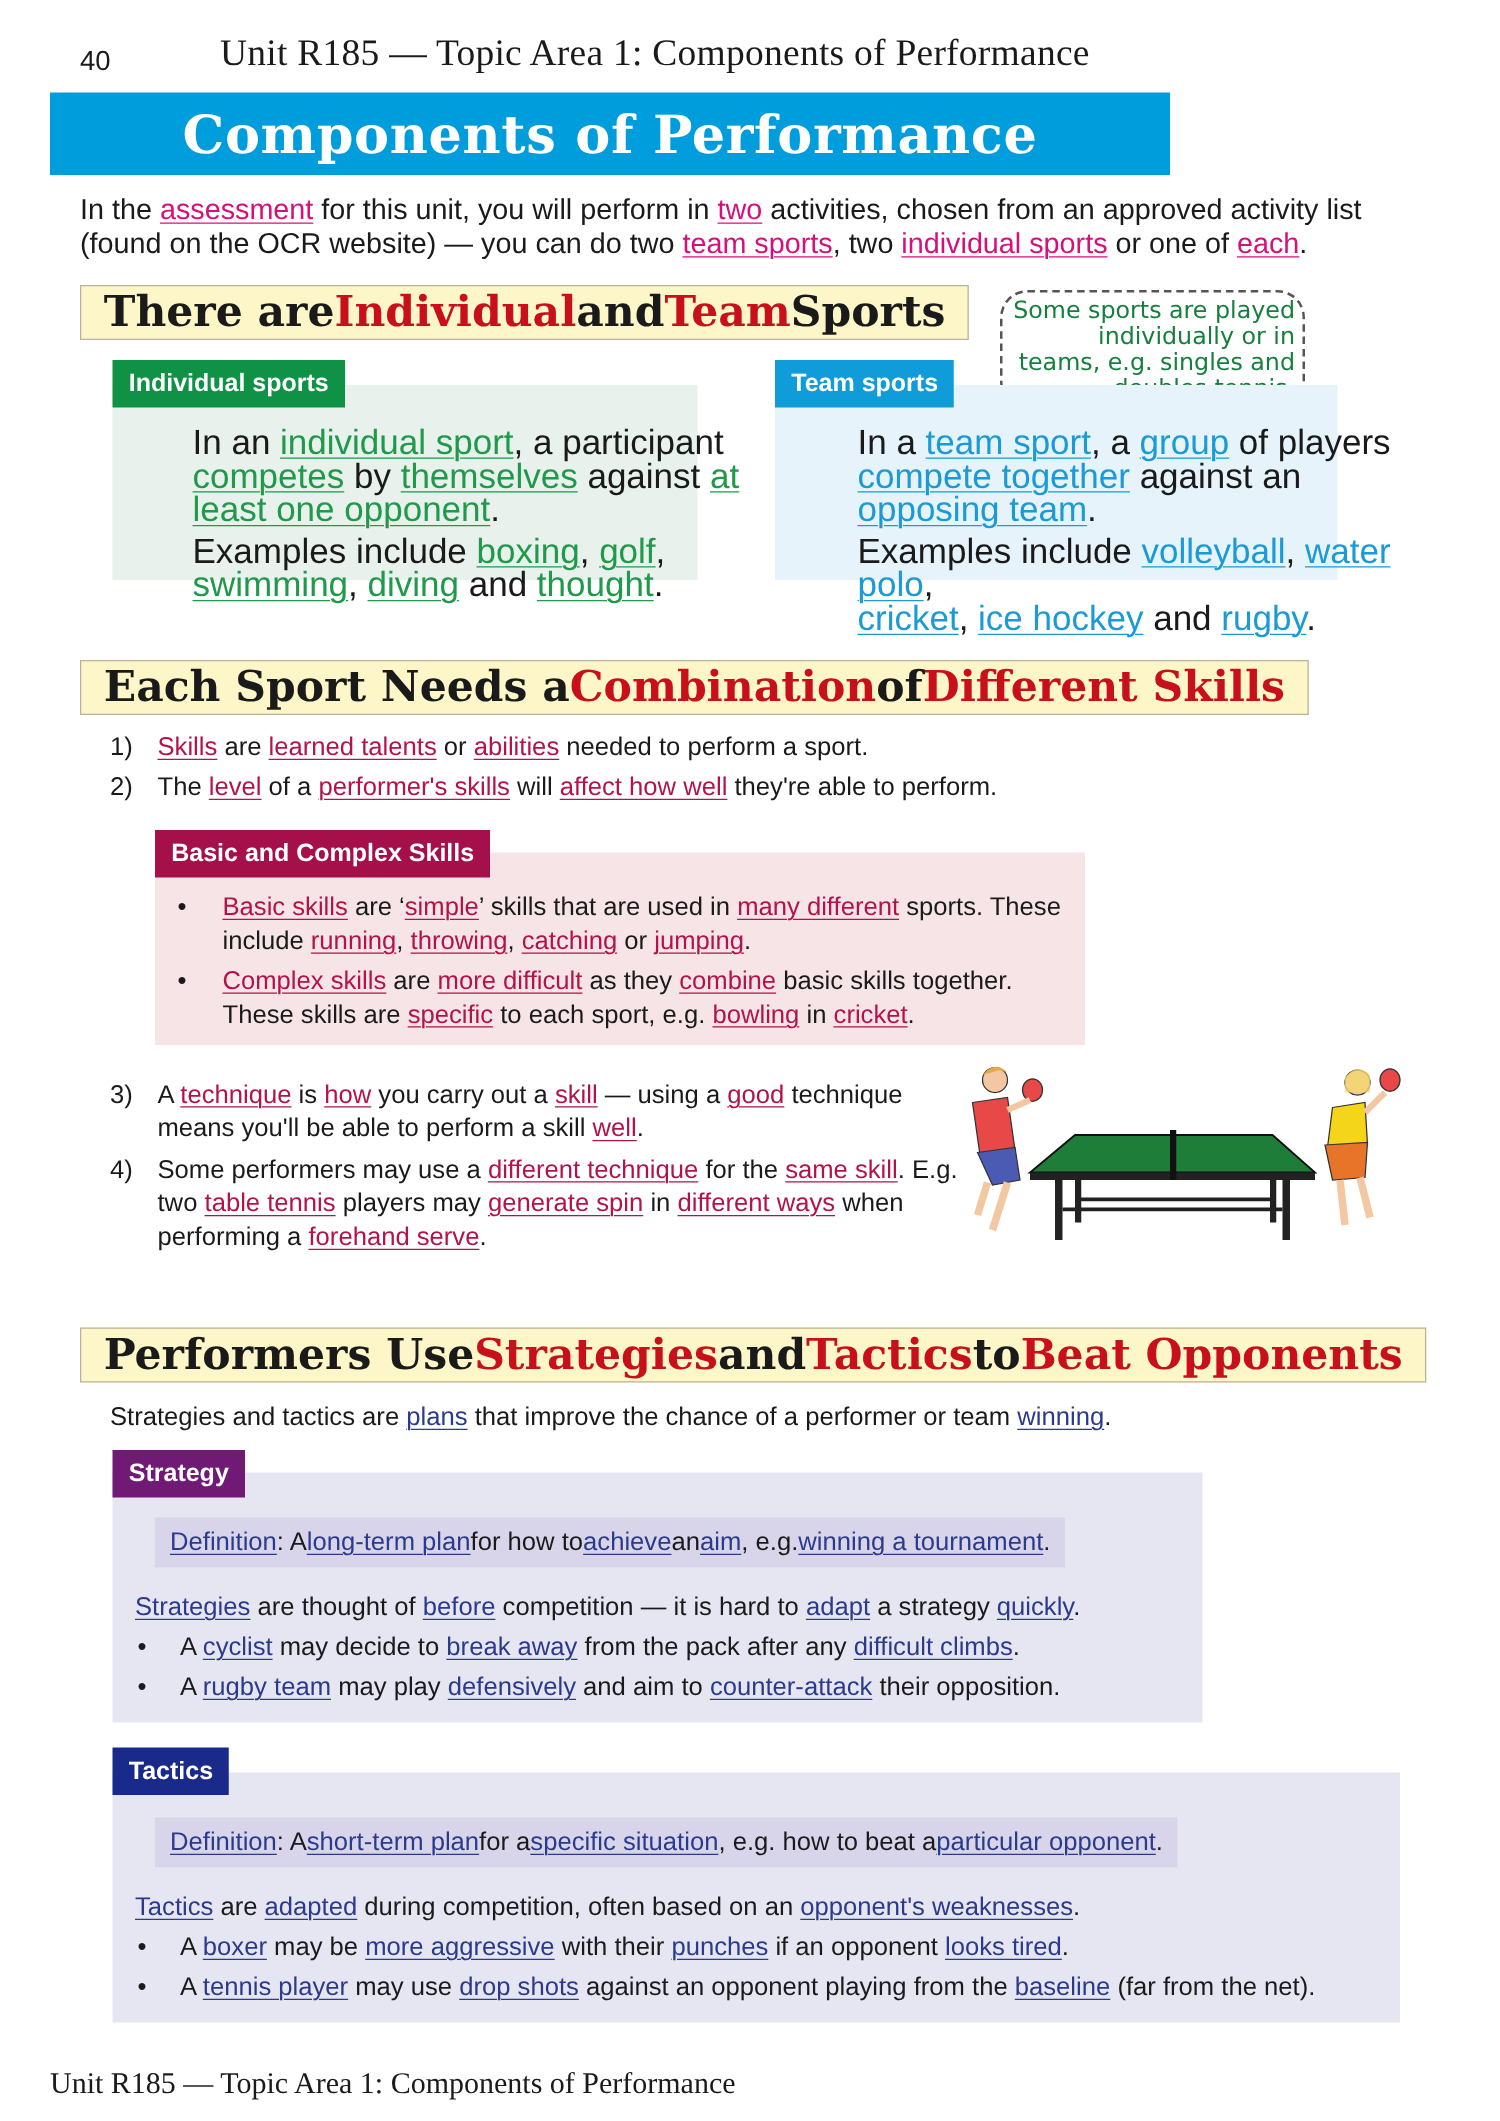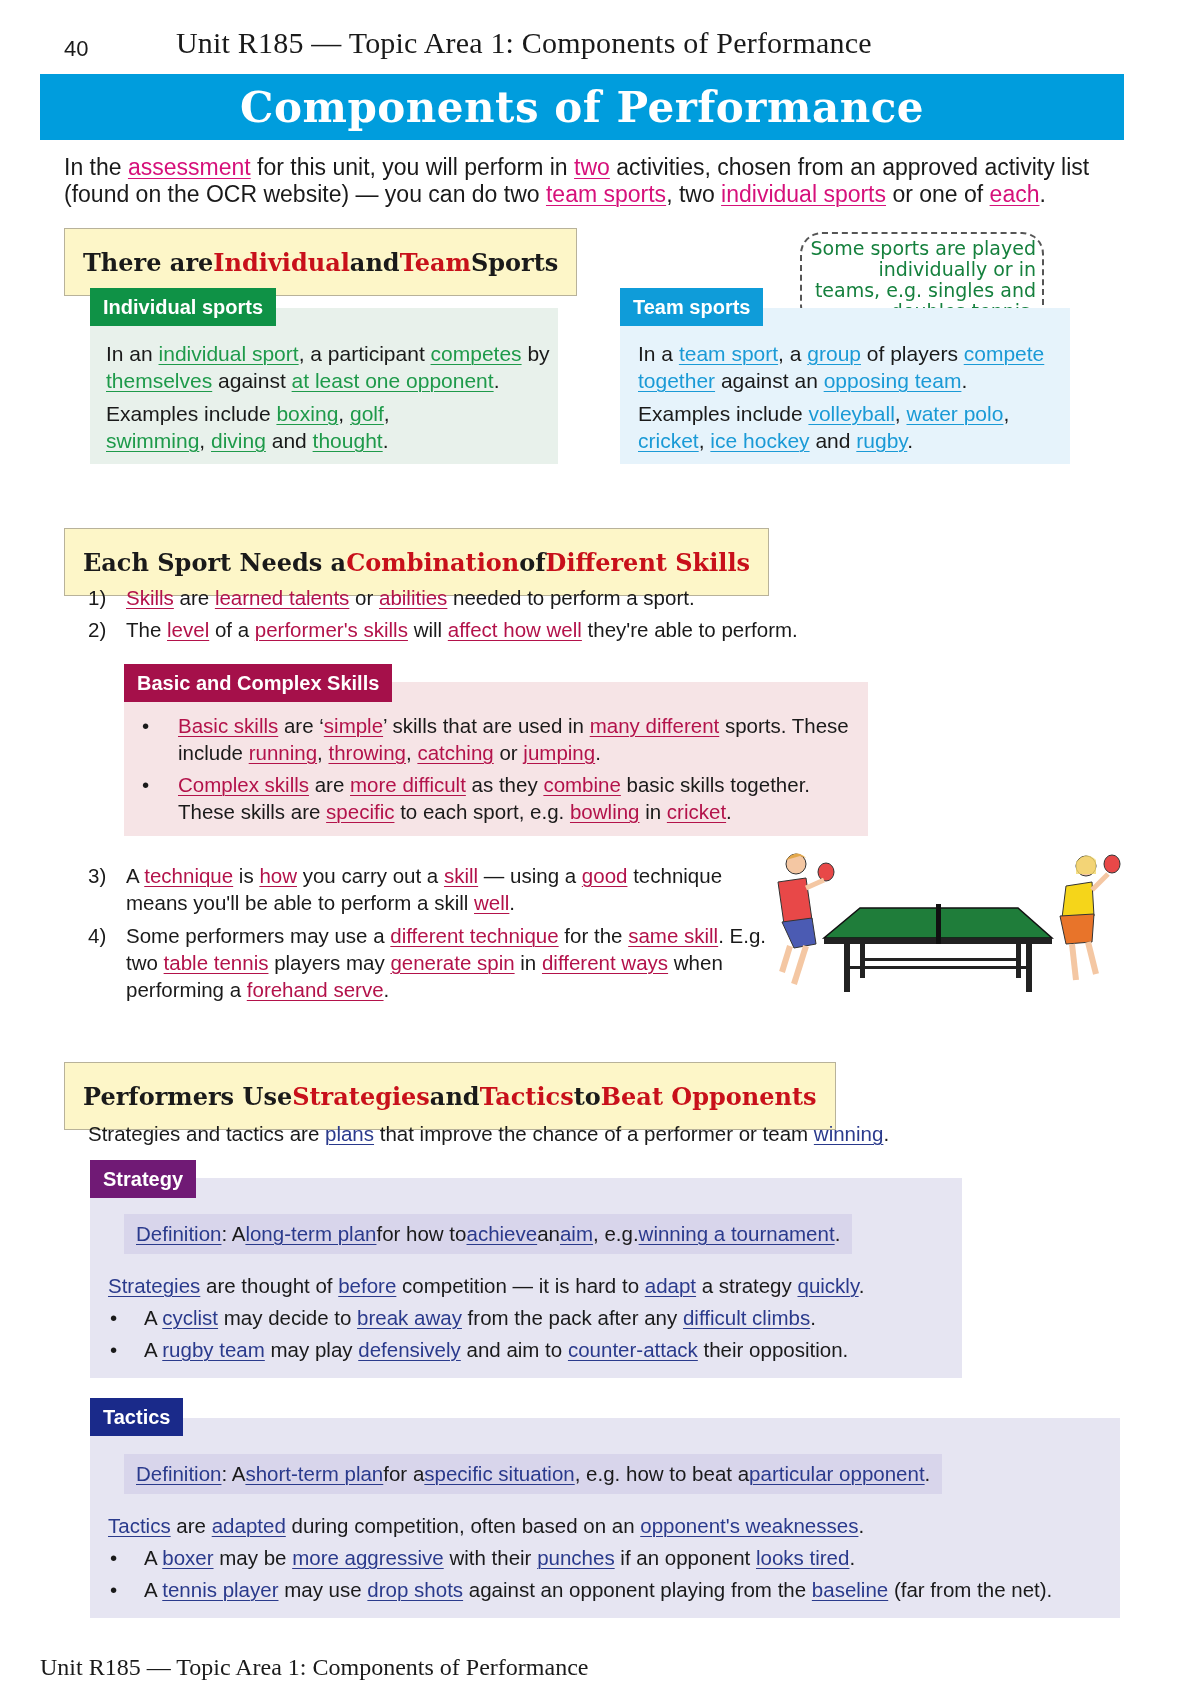--- a/index.html
+++ b/index.html
@@ -1,38 +1,38 @@
 <!DOCTYPE html>
 <html><head>
 <meta charset="utf-8">
 <style>
   html, body { margin:0; padding:0; background:#ffffff; }
   body { width:1200px; height:1697px; position:relative; overflow:hidden;
          font-family:"Liberation Sans", "DejaVu Sans", sans-serif; color:#1a1a1a; }
   .abs { position:absolute; }
   .page-num { left:64px; top:36px; font-size:22px; font-family:"Liberation Sans", sans-serif; }
   .running-head { left:176px; top:26px; font-size:30px; font-family:"Liberation Serif", serif; letter-spacing:0.2px; }
-  .banner { left:40px; top:74px; width:1084px; height:66px; background:#009ddd; color:#fff;
+  .banner { left:40px; top:74px; width:896px; height:66px; background:#009ddd; color:#fff;
             font-family:"DejaVu Serif", serif; font-weight:bold; font-size:42px;
             display:flex; align-items:center; justify-content:center; letter-spacing:0.5px; }
   .intro { left:64px; top:154px; width:1060px; font-size:23px; line-height:27px; }
   u { text-decoration:underline; text-underline-offset:3px; text-decoration-thickness:1px; }
   .pink { color:#d6107a; }
   .green { color:#1e9a4a; }
   .cyan { color:#1a9ad6; }
   .crimson { color:#b3124a; }
   .navy { color:#2a3a8c; }
   .red { color:#c8101a; }
 
   .section-head { background:#fdf6c8; border:1px solid #b8b29a; font-family:"DejaVu Serif", serif;
-                  font-weight:bold; font-size:24px; padding:12px 18px; height:42px;
+                  font-weight:bold; font-size:34px; padding:0 18px; height:42px;
                   display:flex; align-items:center; white-space:nowrap; }
   .tag { color:#fff; font-size:20px; font-weight:bold; padding:0 13px; height:38px;
          display:flex; align-items:center; white-space:nowrap; }
-  .box { font-size:21px; line-height:27px; }
+  .box { font-size:28px; line-height:27px;margin-left:48px; }
 
   .ind-box { left:90px; top:308px; width:468px; height:156px; background:#e8f1eb; }
   .ind-tag { left:90px; top:288px; background:#0f9246; }
   .ind-text { left:106px; top:340px; width:450px; }
   .team-box { left:620px; top:308px; width:450px; height:156px; background:#e6f3fb; }
   .team-tag { left:620px; top:288px; background:#0f9cd9; }
   .team-text { left:638px; top:340px; width:430px; }
   .gap { height:6px; }
 
   .note { left:808px; top:236px; width:228px; height:88px; font-family:"DejaVu Sans", sans-serif;

